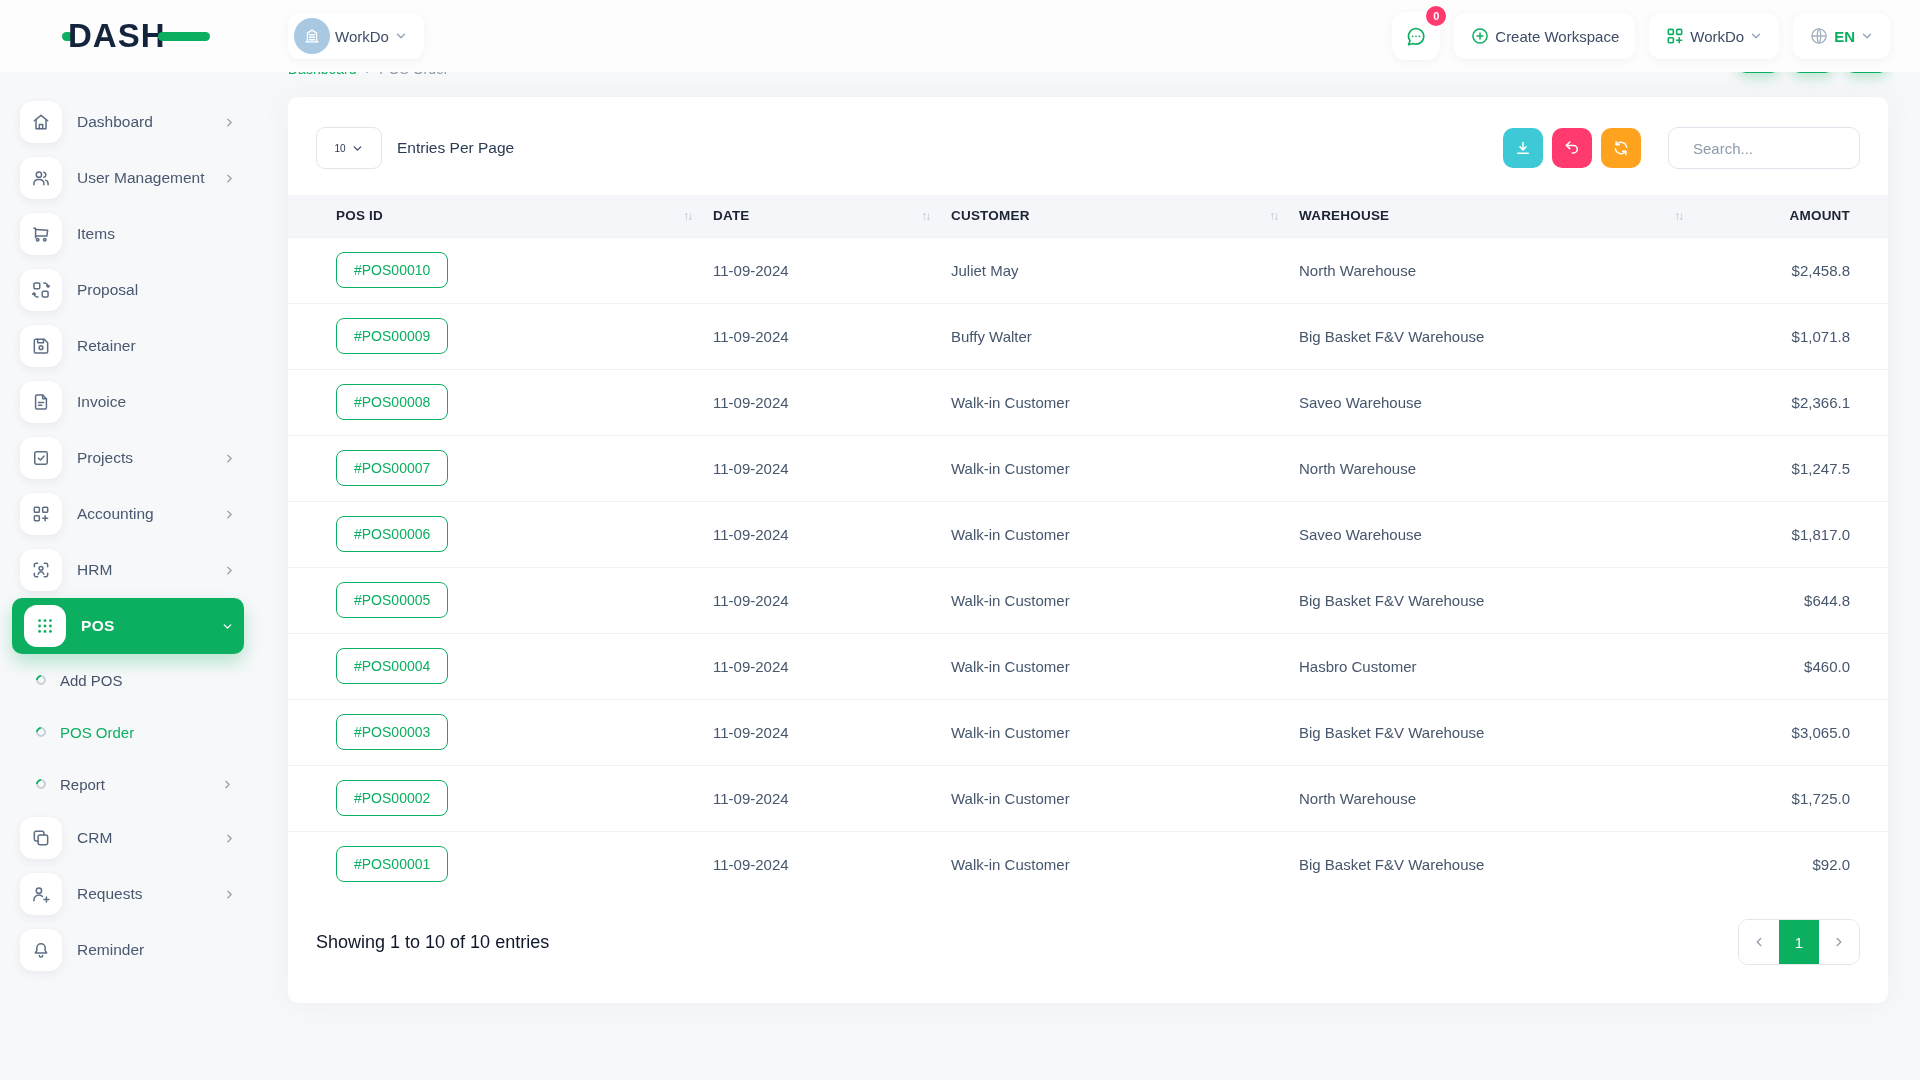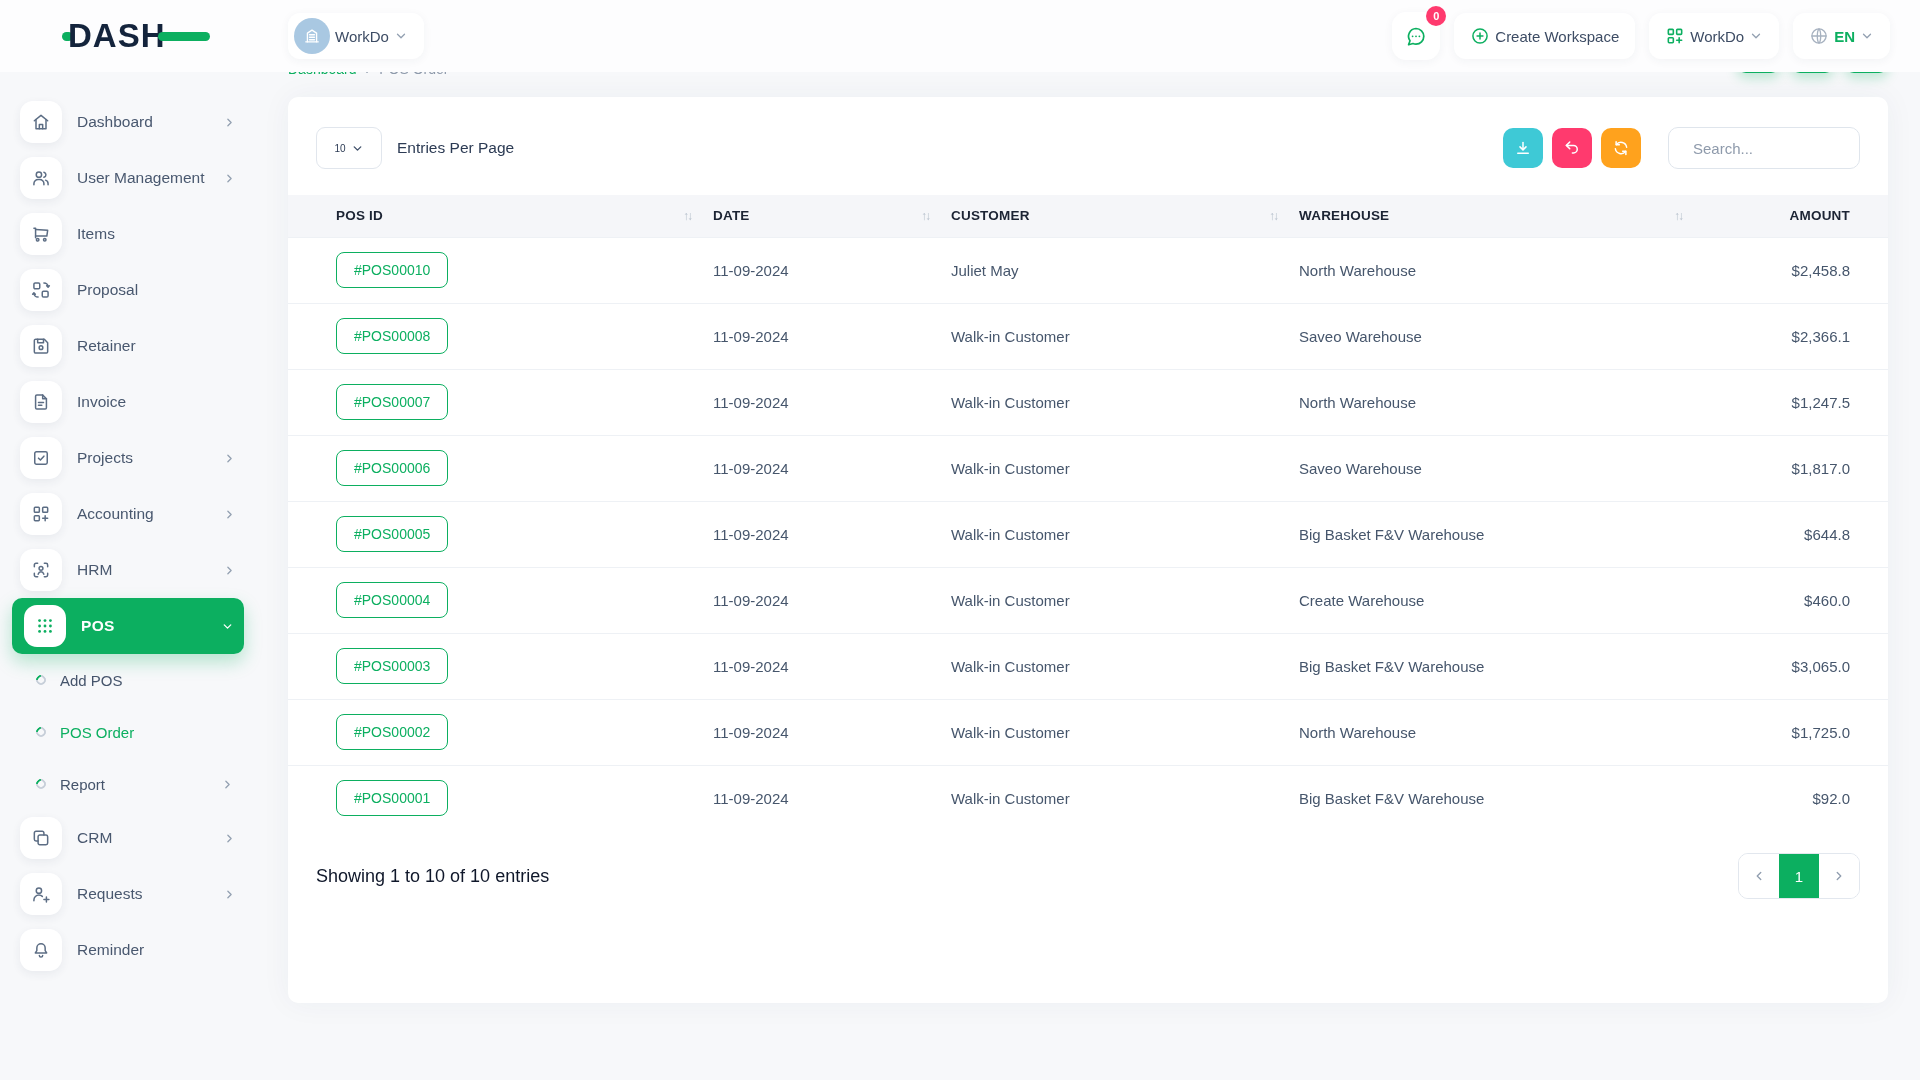--- a/index.html
+++ b/index.html
@@ -472,20 +472,27 @@
       </thead>
       <tbody>
         <tr>
           <td class="first"><span class="pos-badge">#POS00010</span></td>
           <td>11-09-2024</td>
           <td>Juliet May</td>
           <td>North Warehouse</td>
           <td class="last amount-cell">$2,458.8</td>
         </tr>
         <tr>
+          <td class="first"><span class="pos-badge">#POS00009</span></td>
+          <td>11-09-2024</td>
+          <td>Buffy Walter</td>
+          <td>Big Basket F&amp;V Warehouse</td>
+          <td class="last amount-cell">$1,071.8</td>
+        </tr>
+        <tr>
           <td class="first"><span class="pos-badge">#POS00008</span></td>
           <td>11-09-2024</td>
           <td>Walk-in Customer</td>
           <td>Saveo Warehouse</td>
           <td class="last amount-cell">$2,366.1</td>
         </tr>
         <tr>
           <td class="first"><span class="pos-badge">#POS00007</span></td>
           <td>11-09-2024</td>
           <td>Walk-in Customer</td>
@@ -503,21 +510,21 @@
           <td class="first"><span class="pos-badge">#POS00005</span></td>
           <td>11-09-2024</td>
           <td>Walk-in Customer</td>
           <td>Big Basket F&amp;V Warehouse</td>
           <td class="last amount-cell">$644.8</td>
         </tr>
         <tr>
           <td class="first"><span class="pos-badge">#POS00004</span></td>
           <td>11-09-2024</td>
           <td>Walk-in Customer</td>
-          <td>Create Warehouse</td>
+          <td>Hasbro Customer</td>
           <td class="last amount-cell">$460.0</td>
         </tr>
         <tr>
           <td class="first"><span class="pos-badge">#POS00003</span></td>
           <td>11-09-2024</td>
           <td>Walk-in Customer</td>
           <td>Big Basket F&amp;V Warehouse</td>
           <td class="last amount-cell">$3,065.0</td>
         </tr>
         <tr>

